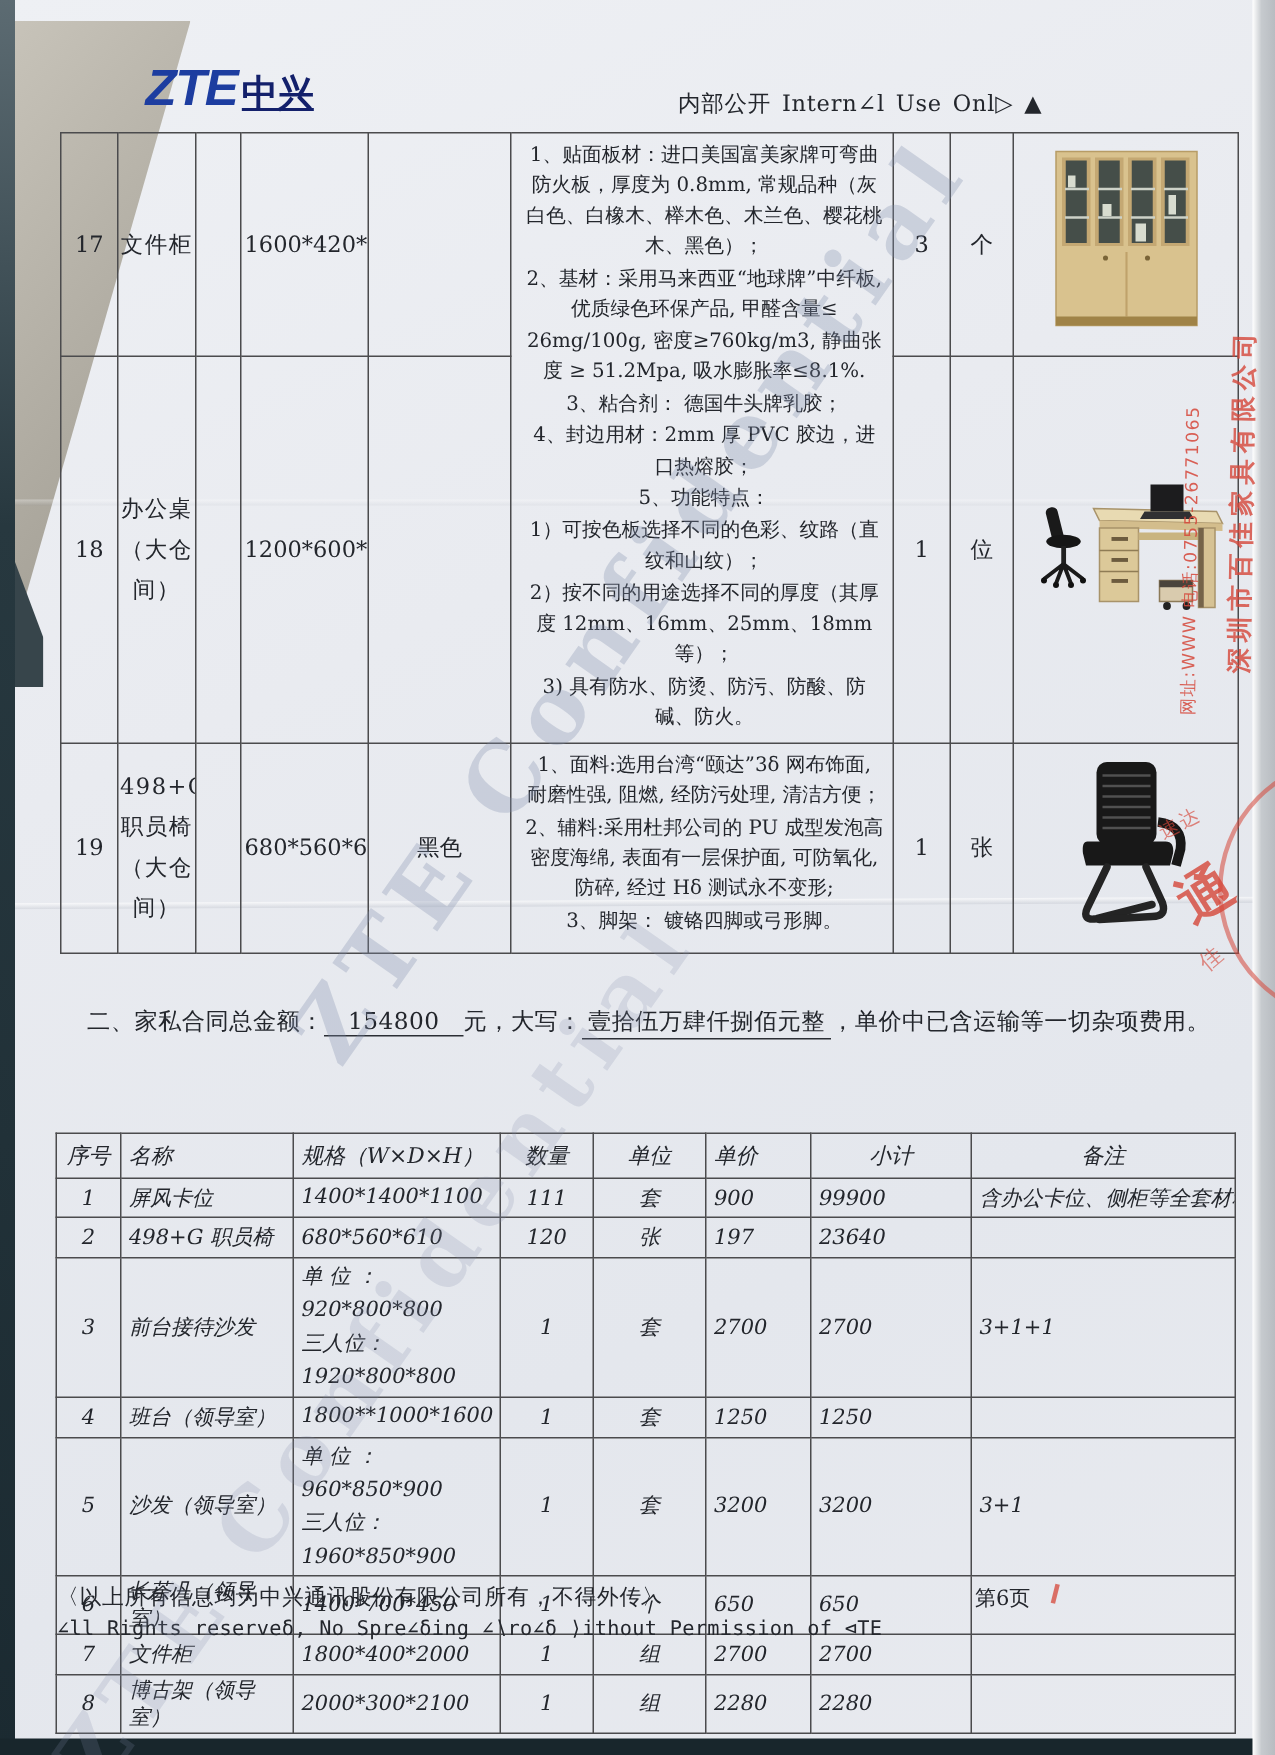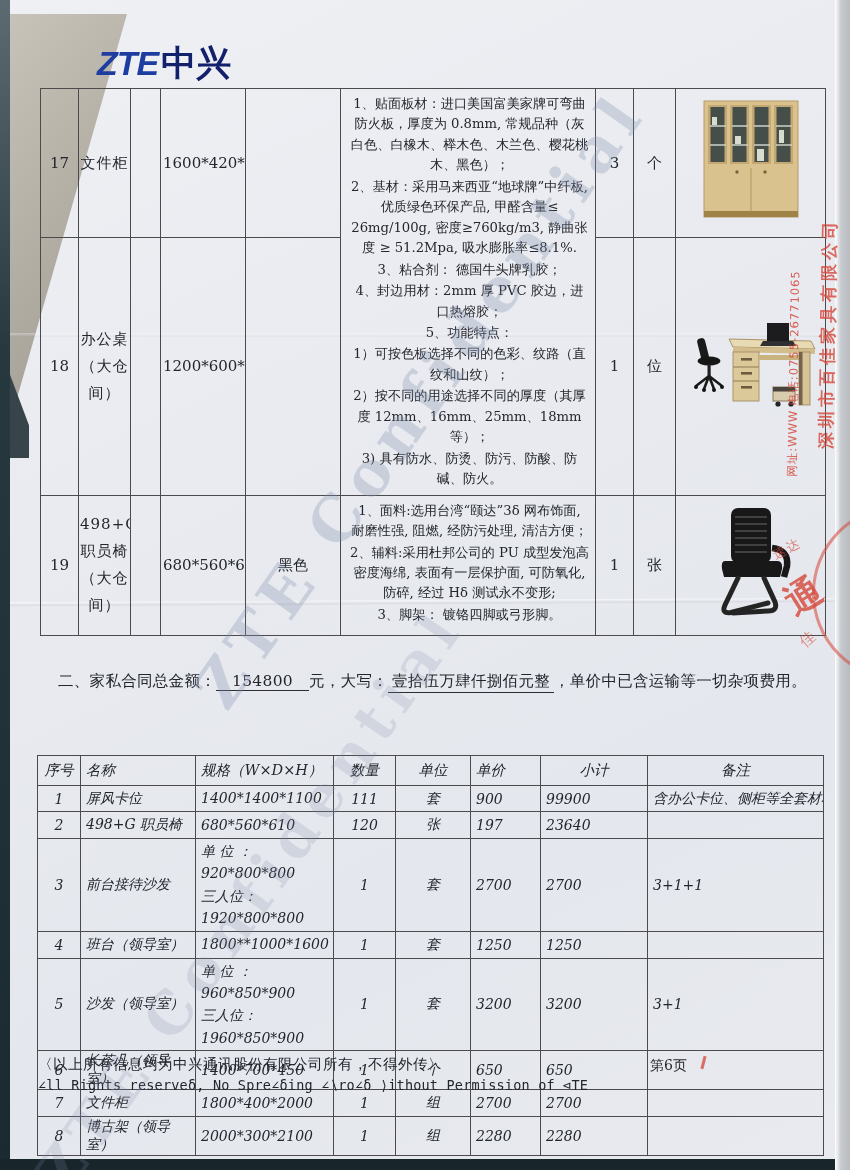--- a/index.html
+++ b/index.html
@@ -16,21 +16,21 @@
   .corner-fold{left:9px;top:14px;width:118px;height:412px;
     background:linear-gradient(130deg,#c7c3b9,#a9a59b 70%,#98948b);
     clip-path:polygon(0 0,100% 0,0 100%);}
   .corner-dark{left:9px;top:372px;width:20px;height:86px;background:#37454b;
     clip-path:polygon(0 0,100% 62%,100% 100%,0 100%);}
   .crease{left:0;width:100%;height:4px;background:linear-gradient(180deg,rgba(255,255,255,.65),rgba(110,118,135,.14));}
   
   .logo{left:97px;top:40px;}
   .logo .zte{font-family:"Liberation Sans",sans-serif;font-weight:bold;font-style:italic;
     font-size:34px;color:#1d3da0;letter-spacing:-1px;}
-  .logo .cn{font-size:35px;font-weight:bold;color:#13206b;margin-left:3px;}
+  .logo .cn{font-size:24px;font-weight:bold;color:#13206b;margin-left:3px;text-decoration:underline;}
   .classification{left:452px;top:60px;font-size:15px;letter-spacing:.5px;word-spacing:2px;white-space:nowrap;}
   
   .spec-table{left:40px;top:88px;}
   table{border-collapse:collapse;table-layout:fixed;}
   .spec-table table{width:785px;}
   .spec-table td{border:1px solid #4b4b4d;font-size:15px;text-align:center;
     vertical-align:middle;padding:2px;overflow:hidden;}
   .spec-table td.name{line-height:1.8;letter-spacing:1px;padding:2px 1px;}
   .spec-table td.desc{font-size:13.2px;line-height:1.55;text-align:center;
     vertical-align:top;padding:5px 6px 4px 9px;letter-spacing:0;}
@@ -82,20 +82,21 @@
   <div class="abs corner-dark"></div>
   <div class="abs crease" style="top:600px;transform:rotate(-0.3deg);"></div>
   <div class="abs crease" style="top:333px;opacity:.5;"></div>
 
   <div class="abs wm" style="left:420px;top:400px;">ZTE Confidential</div>
   <div class="abs wm wm2" style="left:250px;top:900px;">ZTE Confidential</div>
 
   <div class="abs logo">
     <span class="zte">ZTE</span><span class="cn">中兴</span>
   </div>
+  <div class="abs classification">内部公开 Intern∠l Use Onl▷ ▲</div>
 
   <div class="abs spec-table">
     <table>
       <colgroup>
         <col style="width:38px">
           <col style="width:52px">
           <col style="width:30px">
         <col style="width:85px">
           <col style="width:95px">
           <col style="width:255px">

